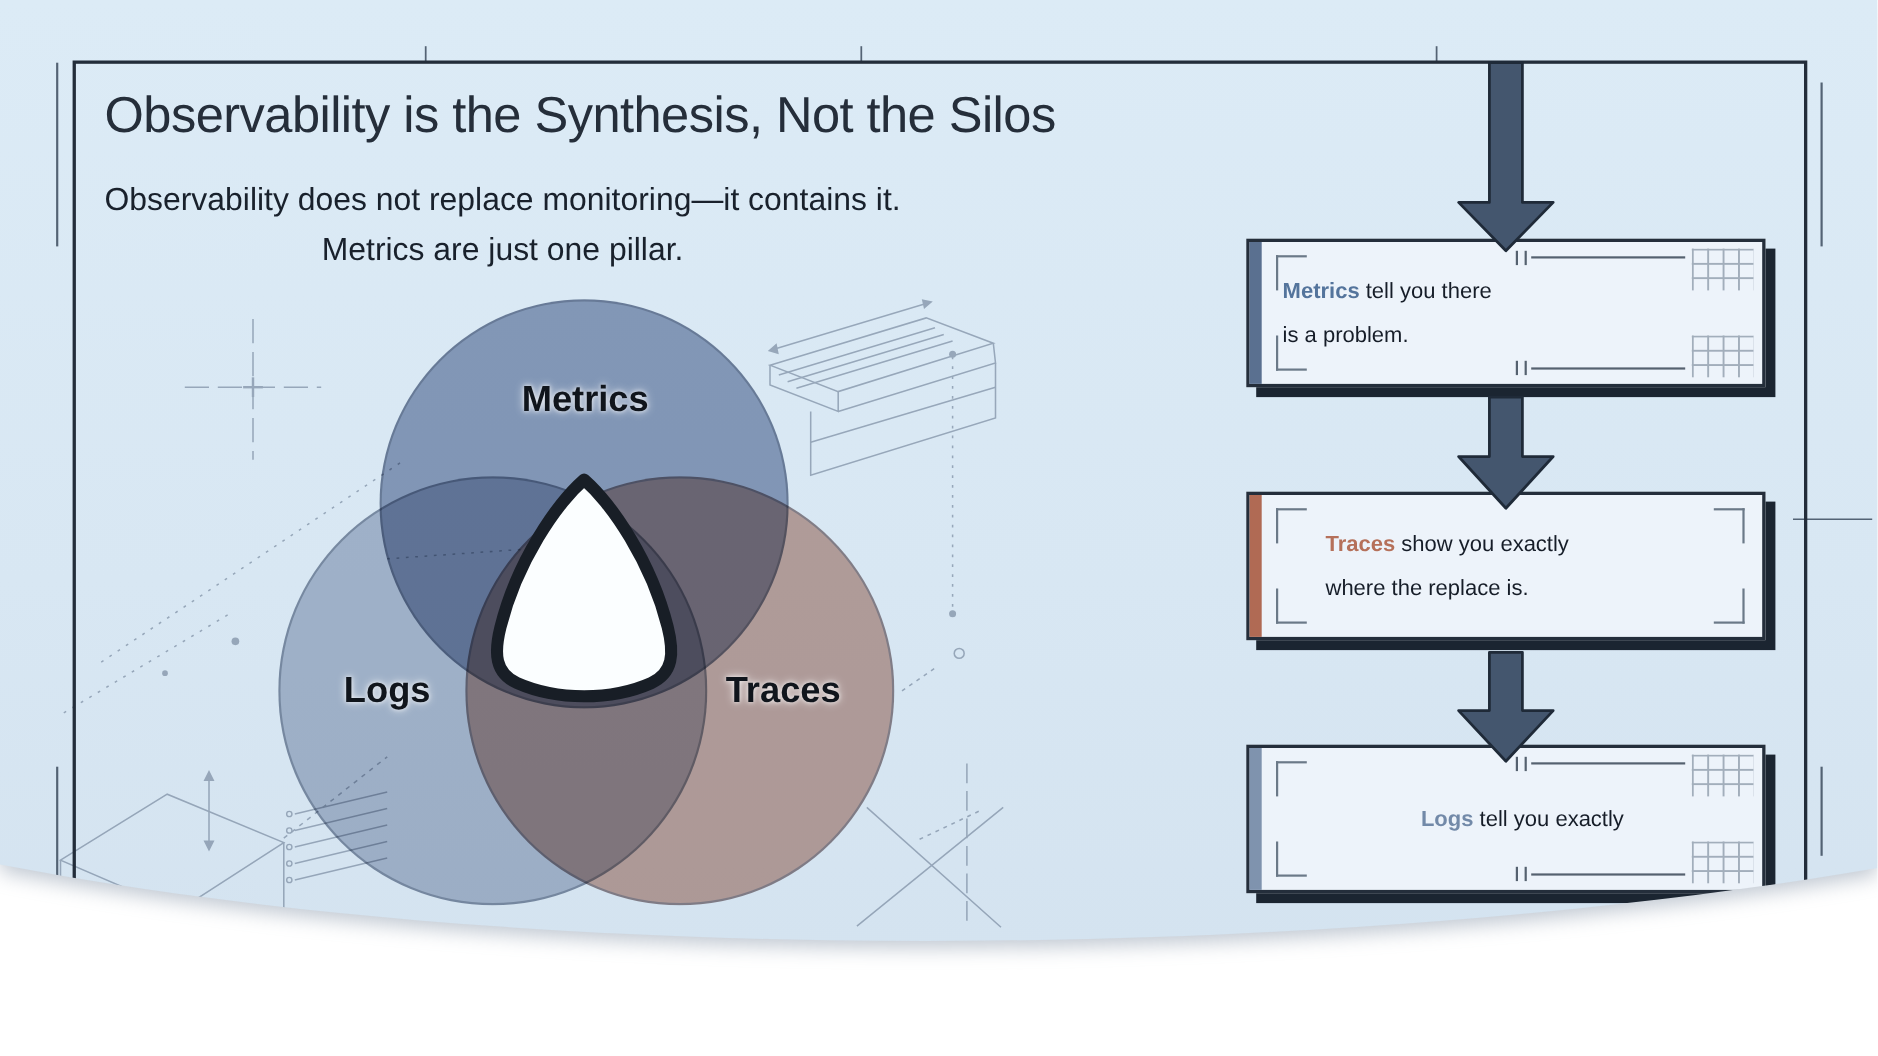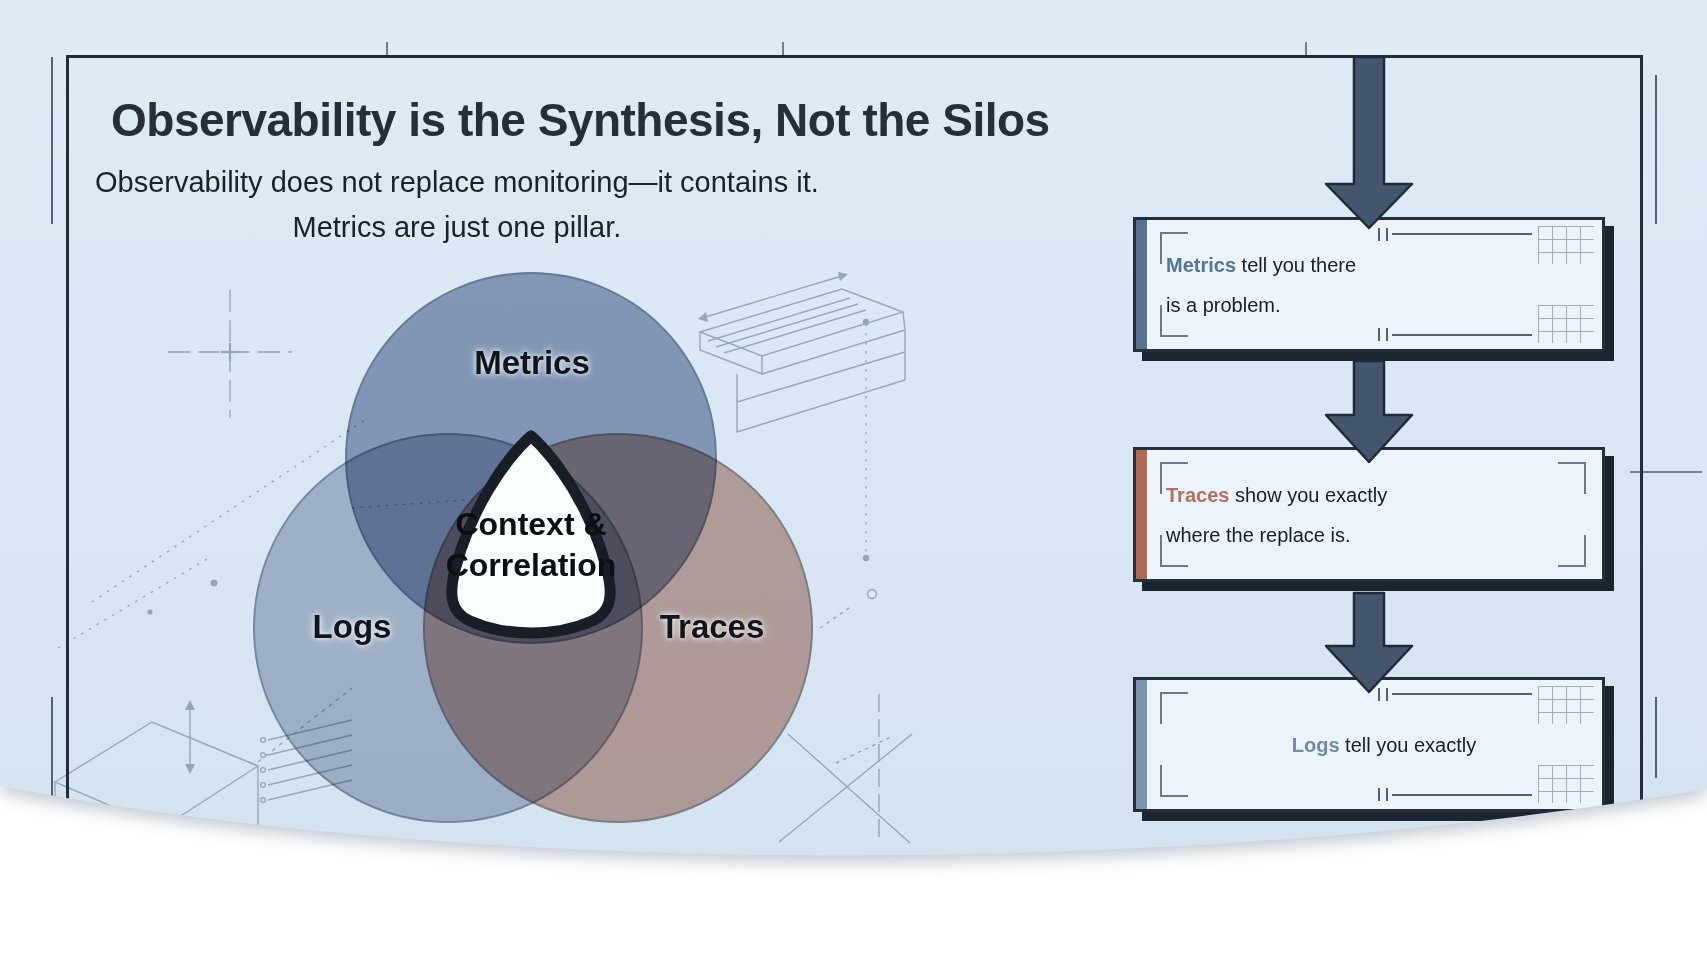--- a/index.html
+++ b/index.html
@@ -3,21 +3,21 @@
 <meta charset="utf-8">
 <style>
   html,body{margin:0;padding:0;background:#ffffff;}
   .canvas{position:relative;width:1707px;height:960px;overflow:hidden;background:#ffffff;
           font-family:"Liberation Sans","DejaVu Sans",sans-serif;}
   .paper-shadow{position:absolute;inset:0;filter:drop-shadow(0 6px 9px rgba(96,116,140,.4));}
   .paper{position:absolute;inset:0;background:linear-gradient(180deg,#dcebf6 0%,#d8e7f3 55%,#d3e2ef 100%);
          clip-path:path('M 0 0 H 1707 V 789 C 1210 874 500 882 0 786 Z');}
   .deco,.overlay-svg{position:absolute;left:0;top:0;width:1707px;height:960px;pointer-events:none;}
   .frame{position:absolute;left:66px;top:55px;width:1571px;height:1300px;border:3px solid #232d3a;}
-  .title{position:absolute;left:95px;top:76px;margin:16px;font-size:46px;line-height:56px;font-weight:bold;
+  .title{position:absolute;left:95px;top:76px;margin:0;font-size:46px;line-height:56px;font-weight:normal;
          color:#252e3a;letter-spacing:-.5px;}
   .subtitle{position:absolute;left:95px;top:160px;margin:0;font-size:29px;line-height:45px;color:#19212c;text-align:center;}
   
   .circle{position:absolute;border-radius:50%;mix-blend-mode:multiply;opacity:.84;
           border:2px solid rgba(52,66,92,.45);box-sizing:border-box;}
   .c-metrics{left:345px;top:272px;width:372px;height:372px;}
   .c-logs{left:253px;top:433px;width:390px;height:390px;}
   .c-traces{left:423px;top:433px;width:390px;height:390px;}
   .vlabel{position:absolute;font-weight:bold;font-size:33px;color:#10151c;text-align:center;
           text-shadow:0 0 9px rgba(255,255,255,.85),0 0 4px rgba(255,255,255,.7);}
@@ -137,36 +137,35 @@
       <svg class="overlay-svg" viewBox="0 0 1707 960">
         <path stroke-width="11" stroke-linejoin="round" d="M 531 436 C 506 458 470 510 455 570 C 449 594 450 612 470 621
                  C 506 637 556 637 592 621 C 612 612 613 594 607 570
                  C 592 510 556 458 531 436 Z" fill="#fbfeff" stroke="#181e26"></path>
       </svg>
 
       <div class="vlabel vl-metrics">Metrics</div>
       <div class="vlabel vl-logs">Logs</div>
       <div class="vlabel vl-traces">Traces</div>
 
-      <div class="center-label"><span>Context &amp;</span><br><span>Correlation</span></div>
 
       <div class="fbox" style="top:217px;">
         <div class="strip" style="background-color: rgb(90, 112, 144);"></div>
         <div class="bk bk-tl"></div>
         <div class="bk bk-bl"></div>
         <div class="grid grid-tr"></div>
         <div class="grid grid-br"></div>
         <div class="hl hl-t"></div>
         <div class="hl hl-b"></div>
         <div class="dd dd-t"></div>
         <div class="dd dd-b"></div>
         <div class="txt"><span class="kw" style="color: rgb(84, 116, 156);">Metrics</span><span> tell you there</span><br><span>is a problem.</span></div>
       </div>
 
-      <div class="fbox" style="top:447px;">
+      <div class="fbox" style="top:447px;padding-left:39px;">
         <div class="strip" style="background-color: rgb(176, 106, 84);"></div>
         <div class="bk bk-tl"></div>
         <div class="bk bk-bl"></div>
         <div class="bk bk-tr"></div>
         <div class="bk bk-br"></div>
         <div class="txt"><span class="kw" style="color: rgb(181, 112, 90);">Traces</span><span> show you exactly</span><br><span>where the replace is.</span></div>
       </div>
 
       <div class="fbox" style="top:677px;text-align:center;">
         <div class="strip" style="background-color: rgb(127, 147, 174);"></div>

